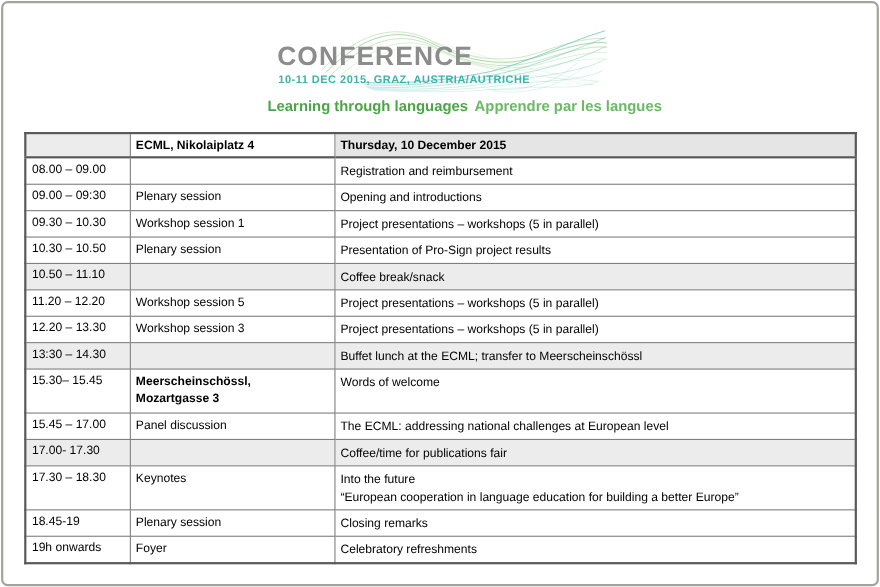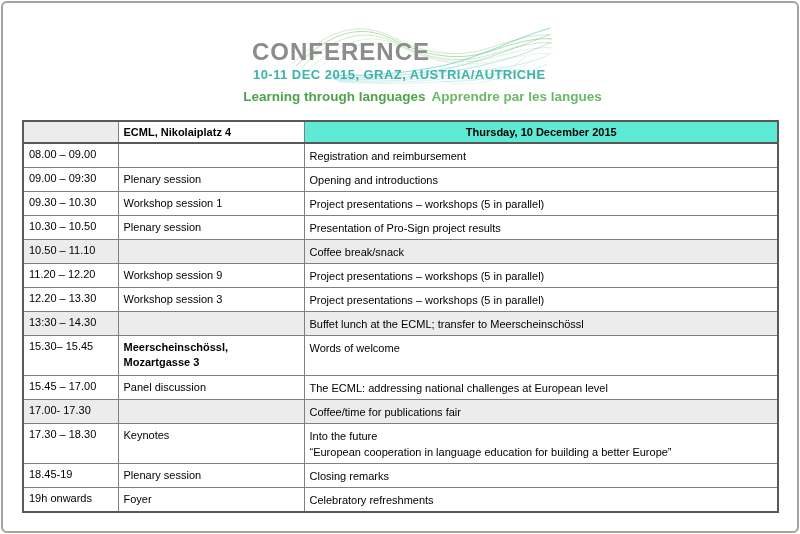--- a/index.html
+++ b/index.html
@@ -5,35 +5,35 @@
   html,body{margin:0;padding:0;background:#fff;}
   body{font-family:"Liberation Sans", sans-serif; -webkit-font-smoothing:antialiased;}
   .page{position:relative;width:800px;height:534px;background:#fff;overflow:hidden;}
   .frame{position:absolute;inset:1px;border:2px solid var(--frame_border,#a3a29d);border-radius:6px;pointer-events:none;}
 
   
   .logo{position:absolute;left:244px;top:22px;width:310px;height:66px;}
   .wave{position:absolute;left:0;top:0;}
   .logo-title{position:absolute;left:8px;top:16px;font-size:24px;font-weight:bold;
               color:var(--logo_gray,#8c8c8c);letter-spacing:1px;white-space:nowrap;}
-  .logo-subtitle{position:absolute;left:9px;top:45px;font-size:13px;font-weight:bold;
+  .logo-subtitle{position:absolute;left:9px;top:45px;font-size:10px;font-weight:bold;
               color:var(--logo_teal,#3db3ab);letter-spacing:0.45px;white-space:nowrap;}
   .taglines{position:absolute;left:0;top:89px;width:100%;box-sizing:border-box;padding-left:45px;
             display:flex;justify-content:center;gap:6px;font-weight:bold;font-size:13.5px;}
   .tag-en{color:var(--tagline_green,#4ea449);}
   .tag-fr{color:var(--tagline_green_light,#6bb967);}
 
   
   table.schedule{position:absolute;left:22px;top:120px;width:757px;border-collapse:collapse;
                  table-layout:fixed;font-size:11px;color:#000;border:2px solid #595959;}
   .schedule th,.schedule td{border:1px solid #7f7f7f;vertical-align:top;
                  padding:4px 4px 3px 5px;text-align:left;overflow:hidden;}
   .schedule thead th{font-weight:bold;height:13px;border-bottom:2px solid #595959;margin-left:14px;}
   .schedule thead th:nth-child(1){background:#ececec;}
-  .schedule thead th:nth-child(3){background:#5eead4;text-align:center;}
+  .schedule thead th:nth-child(3){background:#e5e5e5;}
   .schedule td{height:12px;}
   tr.tall td{height:32px;}
   tr.shaded td{background:var(--shaded_row,#ececec);}
   .line{line-height:15px;white-space:nowrap;}
   td.c-activity .line{line-height:16px;}
   .line.bold{font-weight:bold;}
 </style>
 </head>
 <body>
 
@@ -124,21 +124,21 @@
     <td class="c-time">10.50 – 11.10</td>
     <td class="c-venue"></td>
     <td class="c-activity">
             <div class="line">Coffee break/snack</div>
           </td>
   </tr>
 
   <tr>
     <td class="c-time">11.20 – 12.20</td>
     <td class="c-venue">
-            <div class="line">Workshop session 9</div>
+            <div class="line">Workshop session 5</div>
           </td>
     <td class="c-activity">
             <div class="line">Project presentations – workshops (5 in parallel)</div>
           </td>
   </tr>
 
   <tr>
     <td class="c-time">12.20 – 13.30</td>
     <td class="c-venue">
             <div class="line">Workshop session 3</div>

